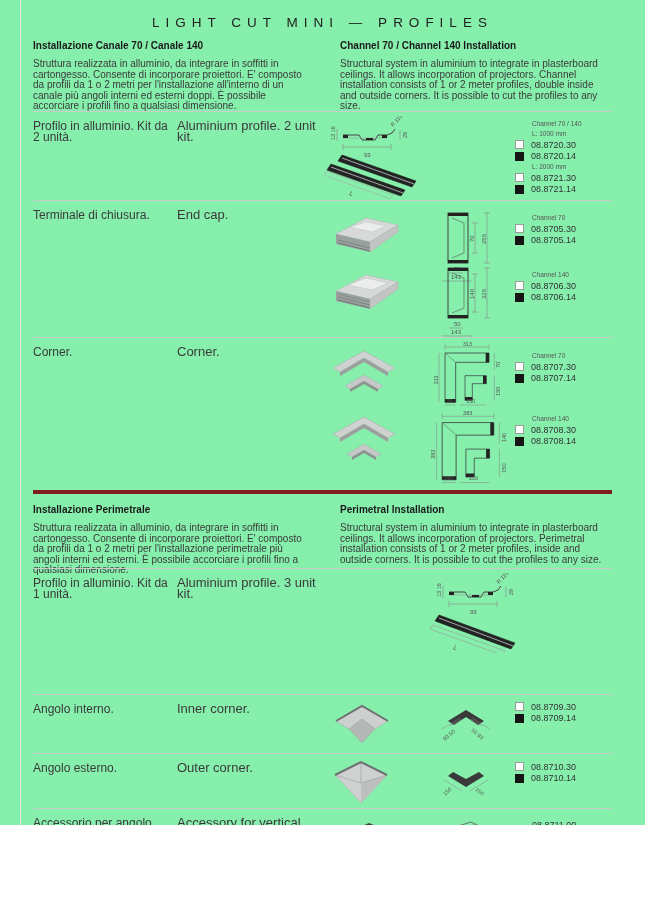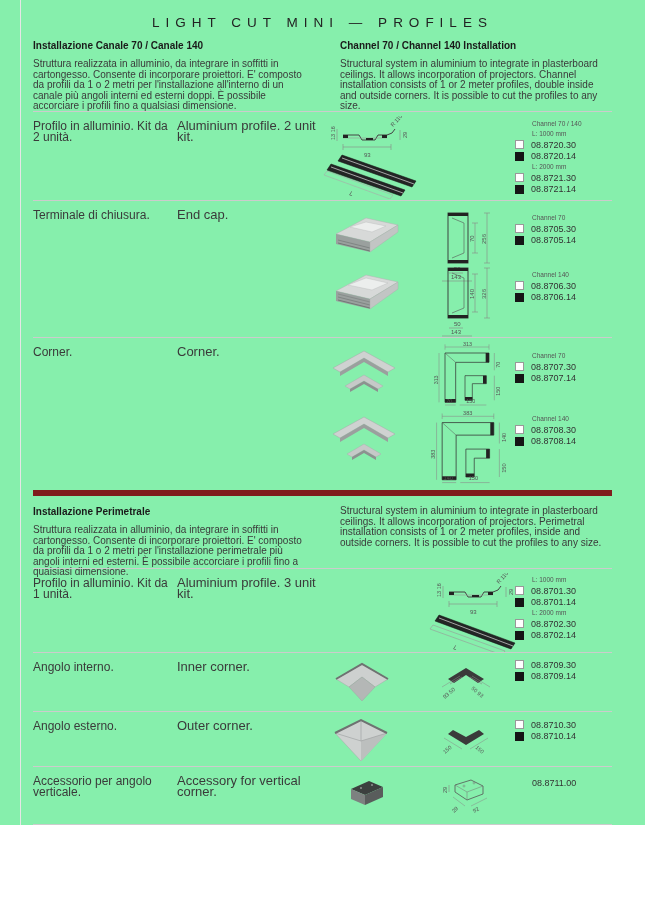--- a/index.html
+++ b/index.html
@@ -11,24 +11,24 @@
   .title {
     position:absolute; top:15px; left:0; width:100%; text-align:center;
     font-size:13.5px; letter-spacing:6px; color:#222; white-space:nowrap;
   }
   .content { position:absolute; top:40px; left:33px; width:579px; }
   .intro { display:flex; gap:35px; box-sizing:border-box; }
   .intro .col { width:272px; }
   .intro h3 { margin:0 0 8px 0; font-size:10px; font-weight:bold; color:#1a1a1a; }
   .intro p { margin:0; font-size:10px; line-height:10.5px; color:#3a3a3a; }
   .intro1 { height:71px; }
-  .intro2 { height:78px; border-top:6px solid #7f1d1d; padding-top:10px; }
+  .intro2 { height:78px; border-top:4px solid #7f1d1d; padding-top:10px; }
   .row { position:relative; border-top:1px solid #cccccc; box-sizing:border-box; }
   .r1 { height:89px; } .r2 { height:137px; } .r3 { height:153px; }
-  .r4 { height:84px; } .r5 { height:59px; } .r6 { height:55px; }
+  .r4 { height:84px; } .r5 { height:59px;margin-top:42px; } .r6 { height:55px; }
   .r7 { height:59px; border-bottom:1px solid #cccccc; }
   .lbl-it { position:absolute; left:0; top:9px; width:138px; font-size:12px; line-height:10.5px; }
   .lbl-en { position:absolute; left:144px; top:9px; width:142px; font-size:13px; line-height:10.5px; }
   .ph, .tech, .codes { position:absolute; }
   .codes-header, .grp-label { font-size:6.5px; color:#555; margin-left:17px; height:10px; line-height:10px; white-space:nowrap; }
   .code-line { display:flex; align-items:center; height:11.5px; }
   .sw { width:9px; height:9px; margin-right:7px; box-sizing:border-box; flex:0 0 auto; }
   .sw.white { background:#fff; border:1px solid #999; }
   .sw.black { background:#151515; border:1px solid #151515; }
   .code { font-size:9px; color:#333; white-space:nowrap; }
@@ -301,20 +301,21 @@
           </div>
       </div>
     </div>
 
     <div class="intro intro2">
       <div class="col">
         <h3>Installazione Perimetrale</h3>
         <p>Struttura realizzata in alluminio, da integrare in soffitti in cartongesso. Consente di incorporare proiettori. E' composto da profili da 1 o 2 metri per l'installazione perimetrale più angoli interni ed esterni. È possibile accorciare i profili fino a qualsiasi dimensione.</p>
       </div>
       <div class="col">
+        <h3>Perimetral Installation</h3>
         <p>Structural system in aluminium to integrate in plasterboard ceilings. It allows incorporation of projectors. Perimetral installation consists of 1 or 2 meter profiles, inside and outside corners. It is possible to cut the profiles to any size.</p>
       </div>
     </div>
 
     <div class="row r4">
       <div class="lbl-it">Profilo in alluminio. Kit da 1 unità.</div>
       <div class="lbl-en">Aluminium profile. 3 unit kit.</div>
 
       <div class="tech" style="left:402px; top:4px;">
         <svg width="88" height="44" viewBox="0 0 88 44">
@@ -336,40 +337,20 @@
       </div>
       <div class="tech" style="left:396px; top:36px;">
         <svg width="98" height="48" viewBox="0 0 98 48">
           <polygon points="4,20 76,46 73,50 1,24" fill="none" stroke="#999" stroke-width="0.6"></polygon>
           <polygon points="10,10 86,38 82,44 6,16" fill="#232525" stroke="#111" stroke-width="0.5"></polygon>
           <line x1="10" y1="13" x2="84" y2="41" stroke="#dddddd" stroke-width="0.7"></line>
           <text transform="translate(24,44) rotate(20)" font-size="6.5" font-style="italic">L</text>
         </svg>
       </div>
 
-      <div class="codes" style="left:482px; top:6px;">
-        <div class="grp-label">L: 1000 mm</div>
-        <div class="code-line">
-            <span class="sw white"></span>
-            <span class="code">08.8701.30</span>
-          </div>
-        <div class="code-line">
-            <span class="sw black"></span>
-            <span class="code">08.8701.14</span>
-          </div>
-        <div class="grp-label">L: 2000 mm</div>
-        <div class="code-line">
-            <span class="sw white"></span>
-            <span class="code">08.8702.30</span>
-          </div>
-        <div class="code-line">
-            <span class="sw black"></span>
-            <span class="code">08.8702.14</span>
-          </div>
-      </div>
     </div>
 
     <div class="row r5">
       <div class="lbl-it">Angolo interno.</div>
       <div class="lbl-en">Inner corner.</div>
 
       <div class="ph" style="left:297px; top:4px;">
         <svg width="64" height="48" viewBox="0 0 64 48">
           <polygon points="6,22 32,7 58,22 45,30 32,20 19,30" fill="#cdd0cf" stroke="#a6a9a8" stroke-width="0.5"></polygon>
           <polygon points="19,30 32,20 45,30 32,44" fill="#b4b7b6" stroke="#9b9e9d" stroke-width="0.4"></polygon>

